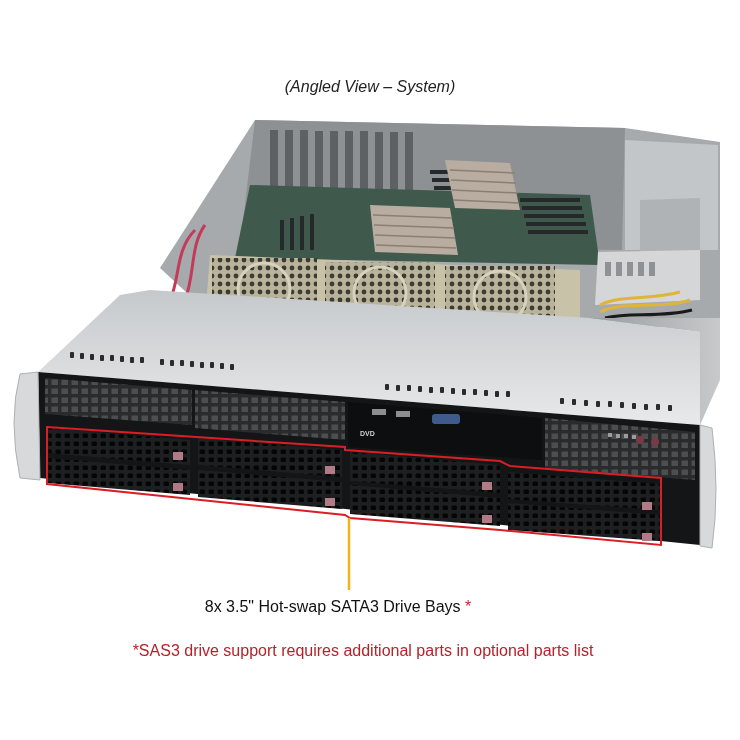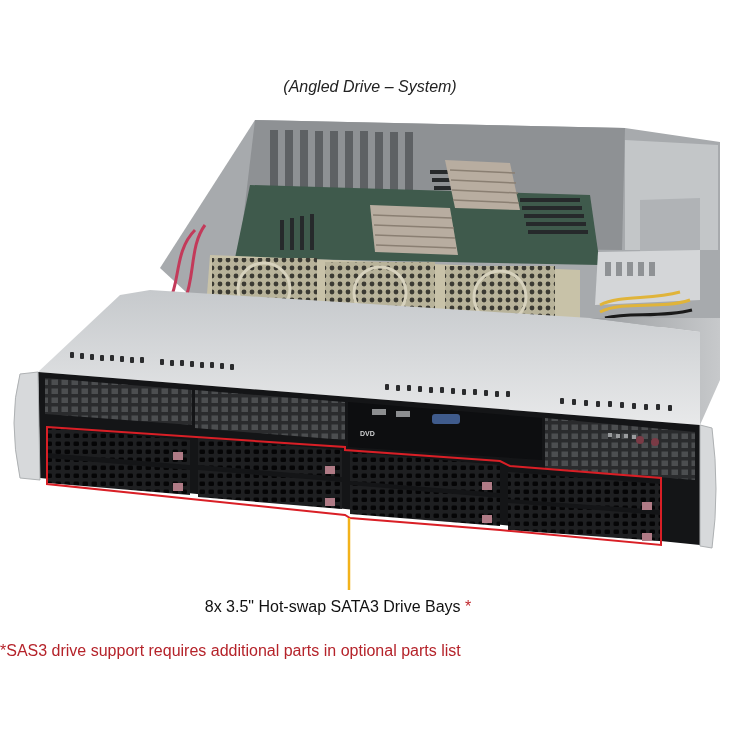--- a/index.html
+++ b/index.html
@@ -1,26 +1,26 @@
 <!DOCTYPE html>
 <html><head>
 <meta charset="utf-8">
 <style>
   html,body{margin:0;padding:0;background:#ffffff;}
   body{width:740px;height:740px;position:relative;overflow:hidden;font-family:"Liberation Sans",sans-serif;}
   .caption-top{position:absolute;top:78px;left:0;width:740px;text-align:center;font-style:italic;font-size:16px;color:#222;}
   .stage{position:absolute;left:0;top:0;width:740px;height:740px;}
   .label-main{position:absolute;top:598px;left:0;width:676px;text-align:center;font-size:16px;color:#111;}
   .label-main .star{color:#c0282d;}
-  .note{position:absolute;top:642px;left:0;width:726px;font-size:16px;color:#b5232a;}
+  .note{position:absolute;top:642px;left:0;width:726px;text-align:center;font-size:16px;color:#b5232a;}
 </style>
 </head>
 <body>
 
-<div class="caption-top">(Angled Drive – System)</div>
+<div class="caption-top">(Angled View – System)</div>
 
 <svg class="stage" width="740" height="740" viewBox="0 0 740 740" xmlns="http://www.w3.org/2000/svg">
   <defs>
     <linearGradient id="topMetal" x1="0" y1="0" x2="0" y2="1">
       <stop offset="0" stop-color="#b9bcbf"></stop>
       <stop offset="1" stop-color="#dfe1e3"></stop>
     </linearGradient>
     <linearGradient id="coverMetal" x1="0" y1="0" x2="0" y2="1">
       <stop offset="0" stop-color="#c6c9cc"></stop>
       <stop offset="1" stop-color="#e8e9ea"></stop>

